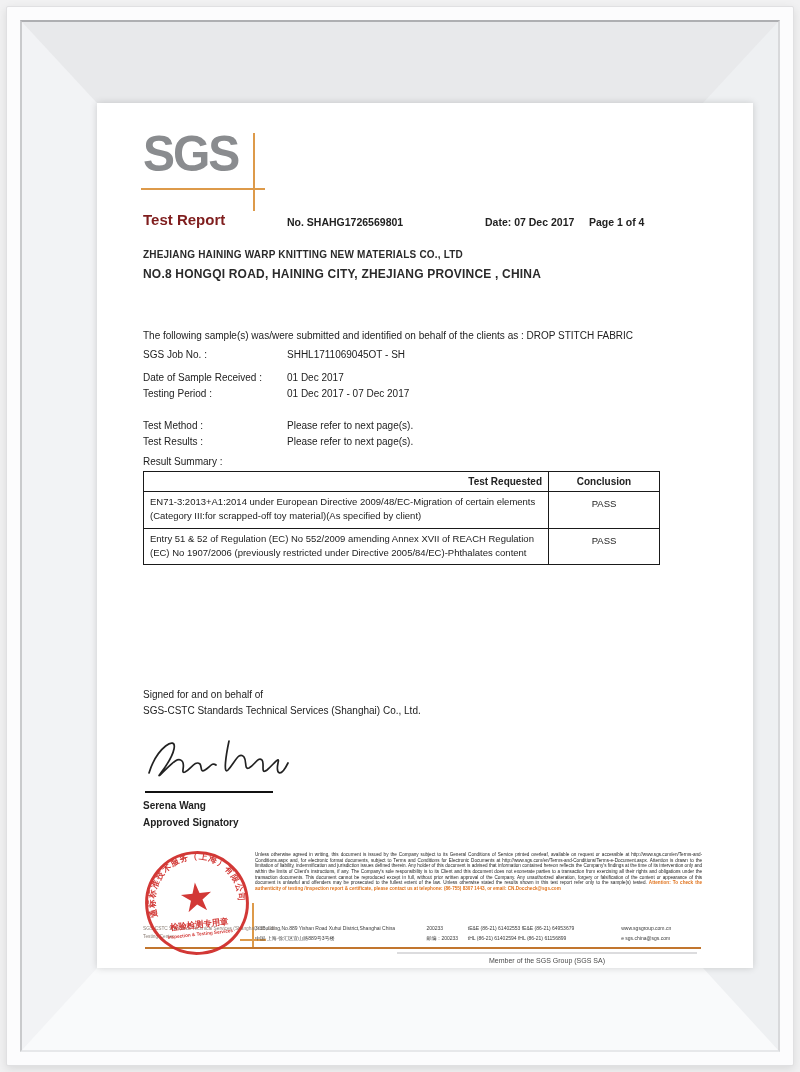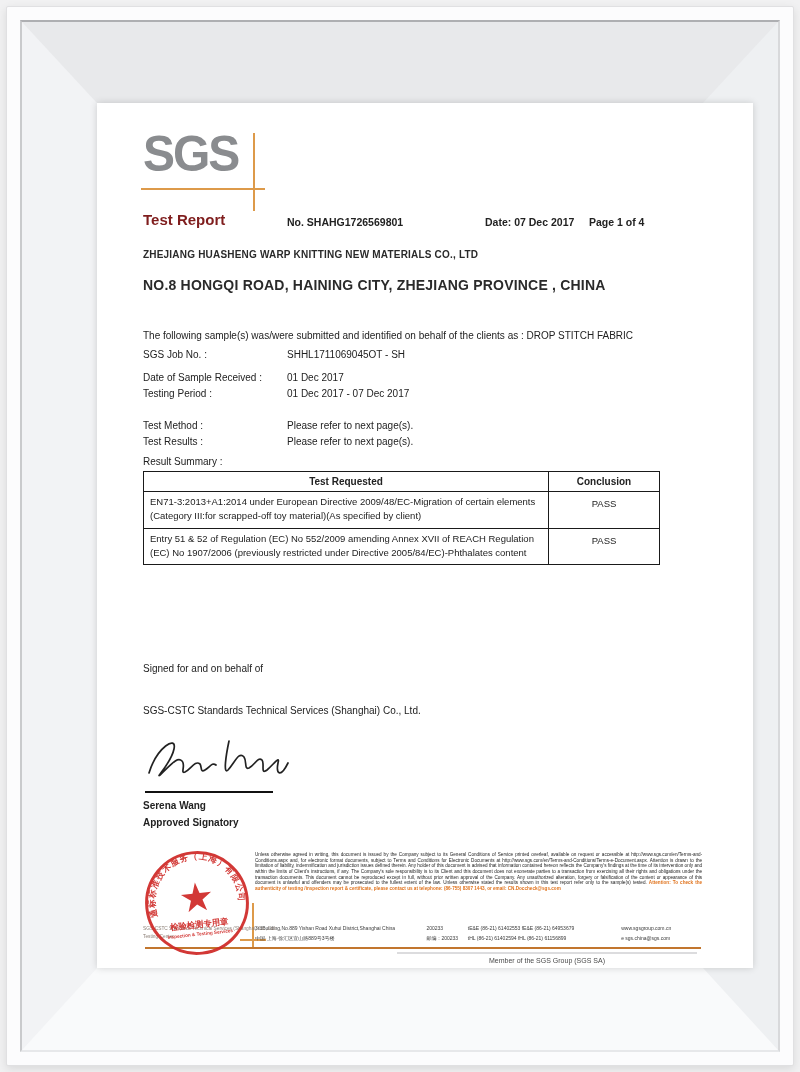--- a/index.html
+++ b/index.html
@@ -20,38 +20,38 @@
   
   .logo-text { left:46px; top:22px; font-size:48px; font-weight:bold; color:#8a8c8f; letter-spacing:-2px; transform:scaleY(1.05); transform-origin:left top; }
   .logo-hline { left:44px; top:85px; width:124px; height:2px; background:#dd9a4a; }
   .logo-vline { left:156px; top:30px; width:2px; height:78px; background:#dd9a4a; }
 
   
   .rpt-title { left:46px; top:108px; font-size:15px; font-weight:bold; color:#7f1d1d; }
   .hmeta { top:113px; font-size:10.5px; color:#222; font-weight:600; }
 
   .client-name { left:46px; top:146px; font-size:10px; font-weight:600; color:#2a2a2a; letter-spacing:.2px; }
-  .client-addr { left:46px; top:164px; font-size:14px; font-weight:600; color:#2a2a2a; letter-spacing:.2px;margin-top:10px; }
+  .client-addr { left:46px; top:164px; font-size:12px; font-weight:600; color:#2a2a2a; letter-spacing:.2px; }
 
   .intro { left:46px; top:227px; width:545px; font-size:10px; color:#222; }
 
   .field { position:absolute; left:46px; width:545px; font-size:10px; color:#222; }
   .fl { display:inline-block; width:144px; }
 
   .rsum { left:46px; top:353px; font-size:10px; color:#222; }
 
   .tbl { left:46px; top:368px; width:517px; }
   table { border-collapse:collapse; width:100%; }
   th,td { border:1.5px solid #1a1a1a; vertical-align:top; color:#222; }
-  th { font-size:10px; font-weight:bold; text-align:center; padding:4px 6px; }
+  th { font-size:10px; font-weight:bold; text-align:right; padding:4px 6px; }
   td { font-size:9.5px; line-height:1.5; padding:3px 6px 4px 6px; }
   .c { text-align:center; }
   td.c { padding-top:5px; }
 
-  .signed1 { left:46px; top:560px; font-size:10px; color:#222; }
+  .signed1 { left:46px; top:586px; font-size:10px; color:#222; }
   .signed2 { left:46px; top:602px; font-size:10px; color:#222; }
   .sig-svg { left:44px; top:622px; }
   .sig-line { left:48px; top:688px; width:128px; height:2px; background:#111; }
   .sig-name { left:46px; top:697px; font-size:10px; font-weight:bold; color:#222; }
   .sig-role { left:46px; top:714px; font-size:10px; font-weight:bold; color:#222; }
 
   
   .fineprint { left:158px; top:749px; width:447px; height:72px; overflow:hidden; }
   .fineprint-inner { width:870px; transform:scale(0.514); transform-origin:0 0; font-size:9px; line-height:1.22; color:#1c1c1c; text-align:justify; }
   .attention { color:#e0731d; font-weight:bold; }
@@ -83,21 +83,21 @@
 
     <div class="abs logo-text">SGS</div>
     <div class="abs logo-hline"></div>
     <div class="abs logo-vline"></div>
 
     <div class="abs rpt-title">Test Report</div>
     <div class="abs hmeta" style="left:190px;">No. SHAHG1726569801</div>
     <div class="abs hmeta" style="left:388px;">Date: 07 Dec 2017</div>
     <div class="abs hmeta" style="left:492px;">Page 1 of 4</div>
 
-    <div class="abs client-name">ZHEJIANG HUASHENG WARP KNITTING NEW MATERIALS CO., LTD</div>
+    <div class="abs client-name">ZHEJIANG HAINING WARP KNITTING NEW MATERIALS CO., LTD</div>
     <div class="abs client-addr">NO.8 HONGQI ROAD, HAINING CITY, ZHEJIANG PROVINCE , CHINA</div>
 
     <div class="abs intro">The following sample(s) was/were submitted and identified on behalf of the clients as : DROP STITCH FABRIC</div>
 
     <div class="field" style="top:246px;">
       <span class="fl">SGS Job No. :</span><span>SHHL1711069045OT - SH</span>
     </div>
     <div class="field" style="top:269px;">
       <span class="fl">Date of Sample Received :</span><span>01 Dec 2017</span>
     </div>

